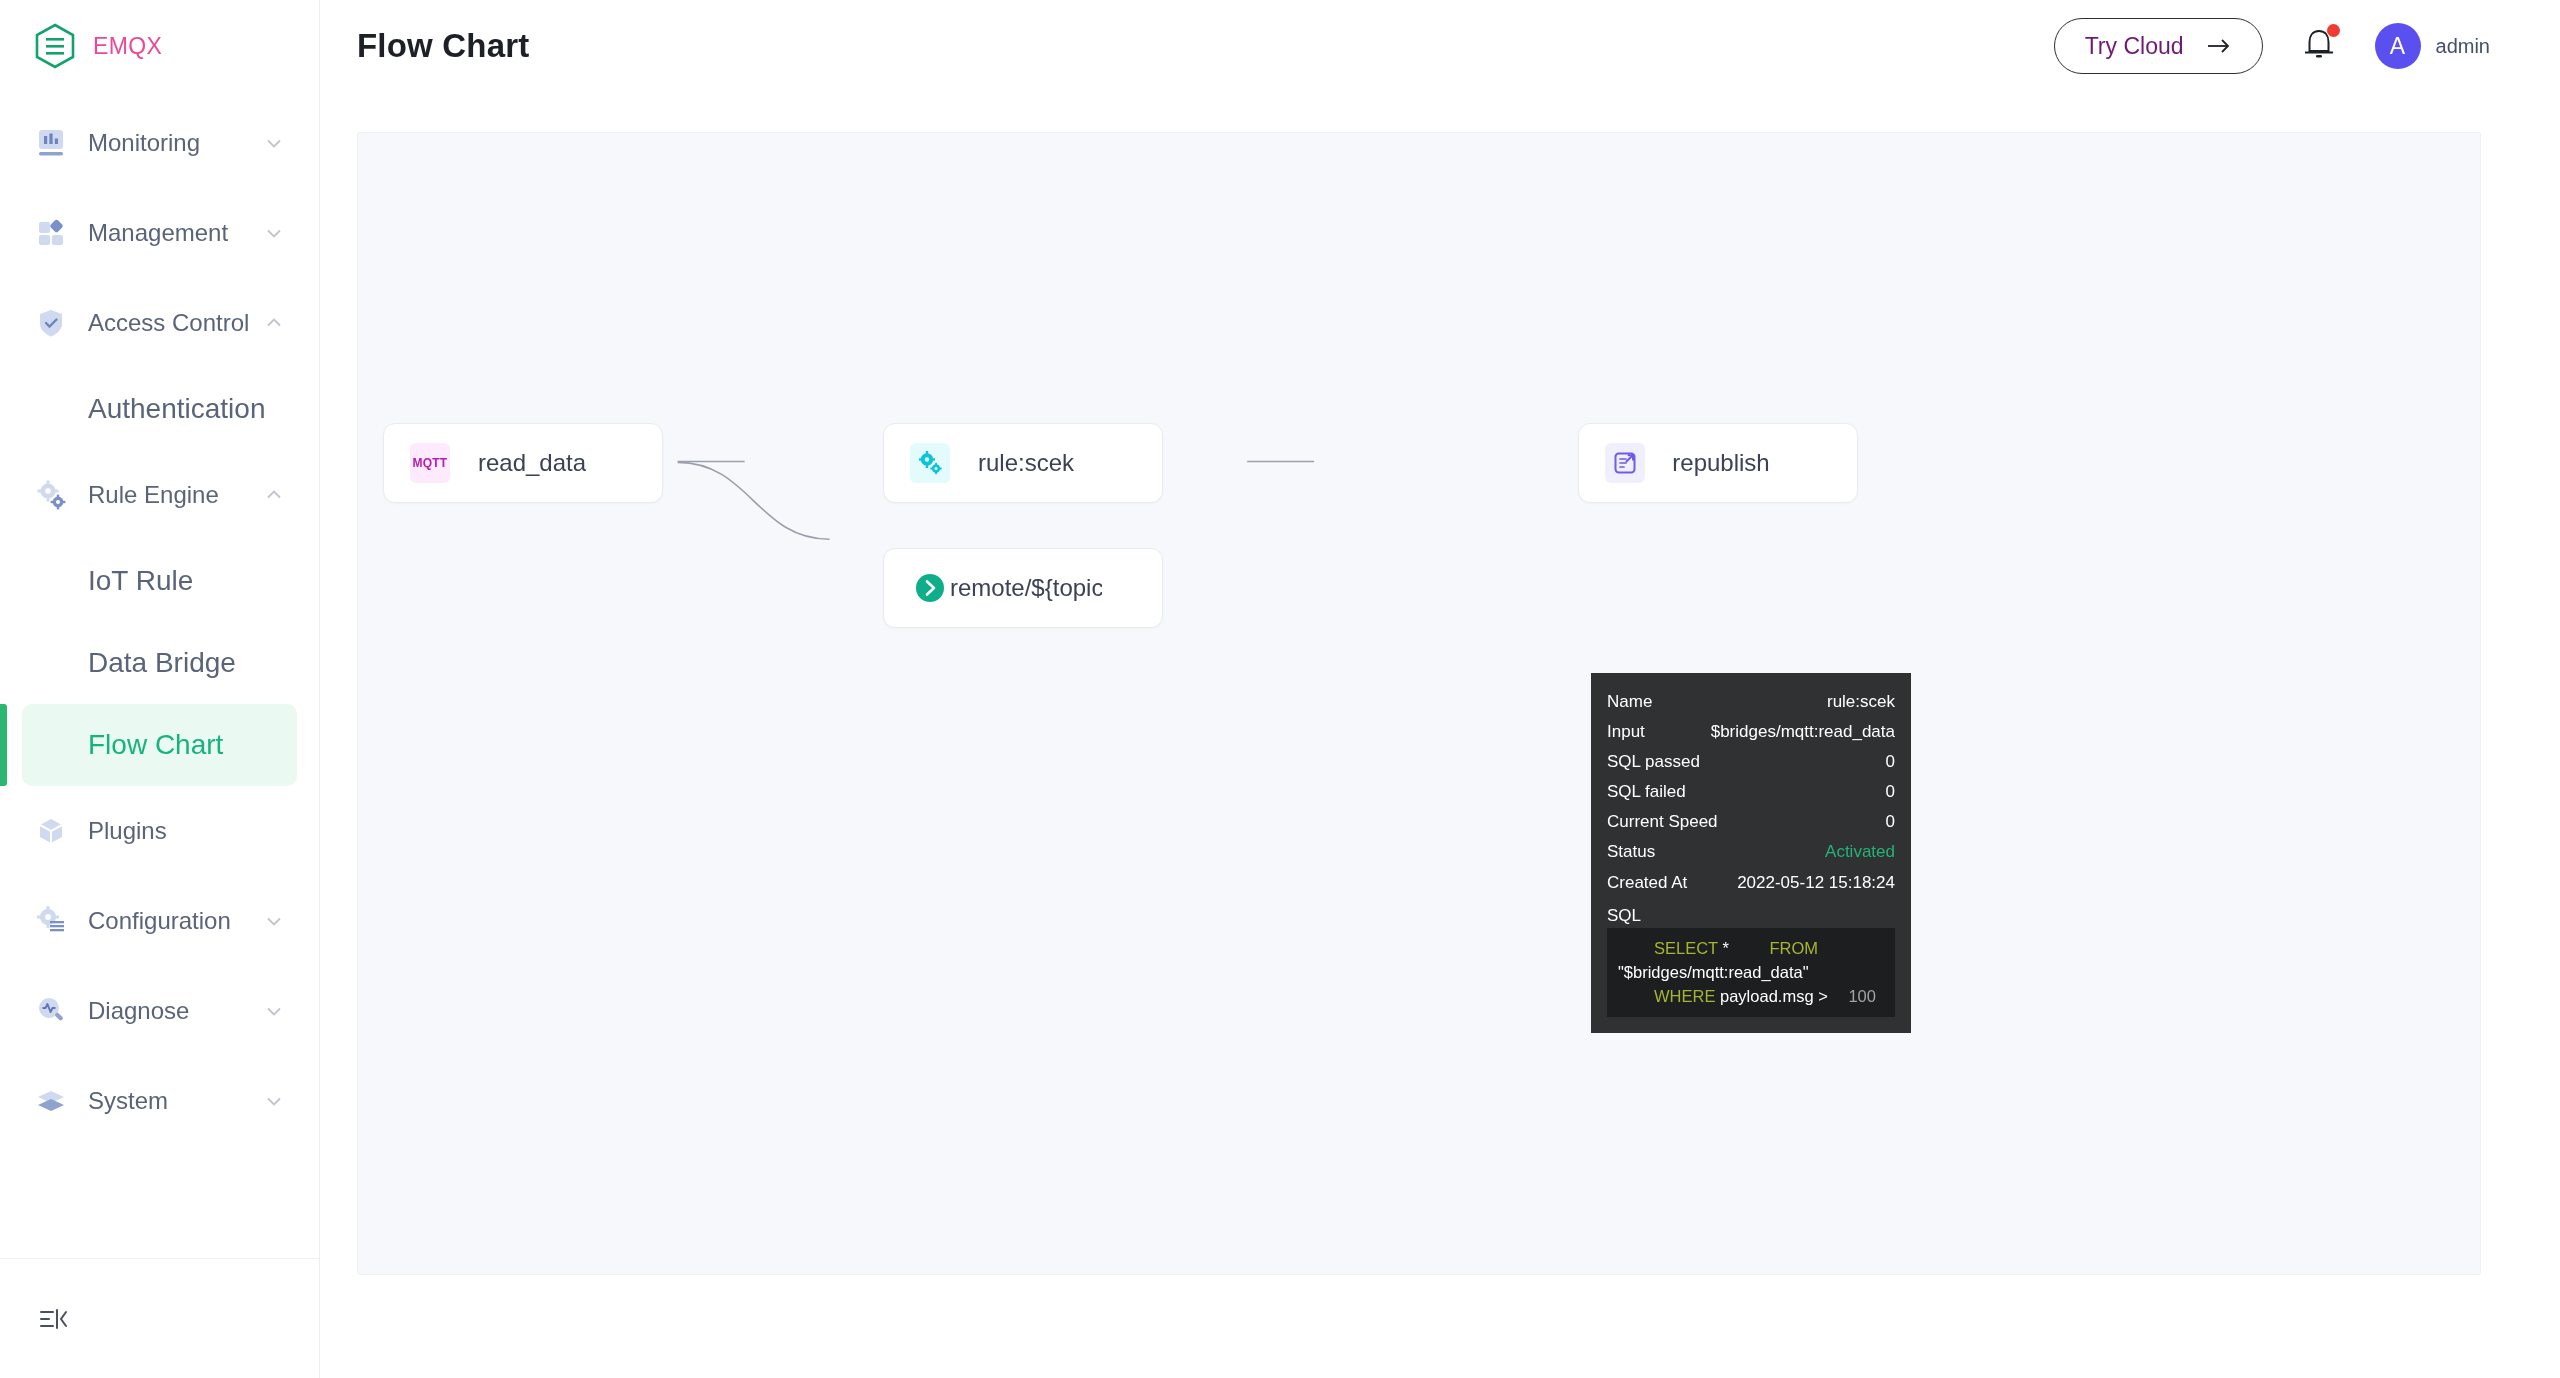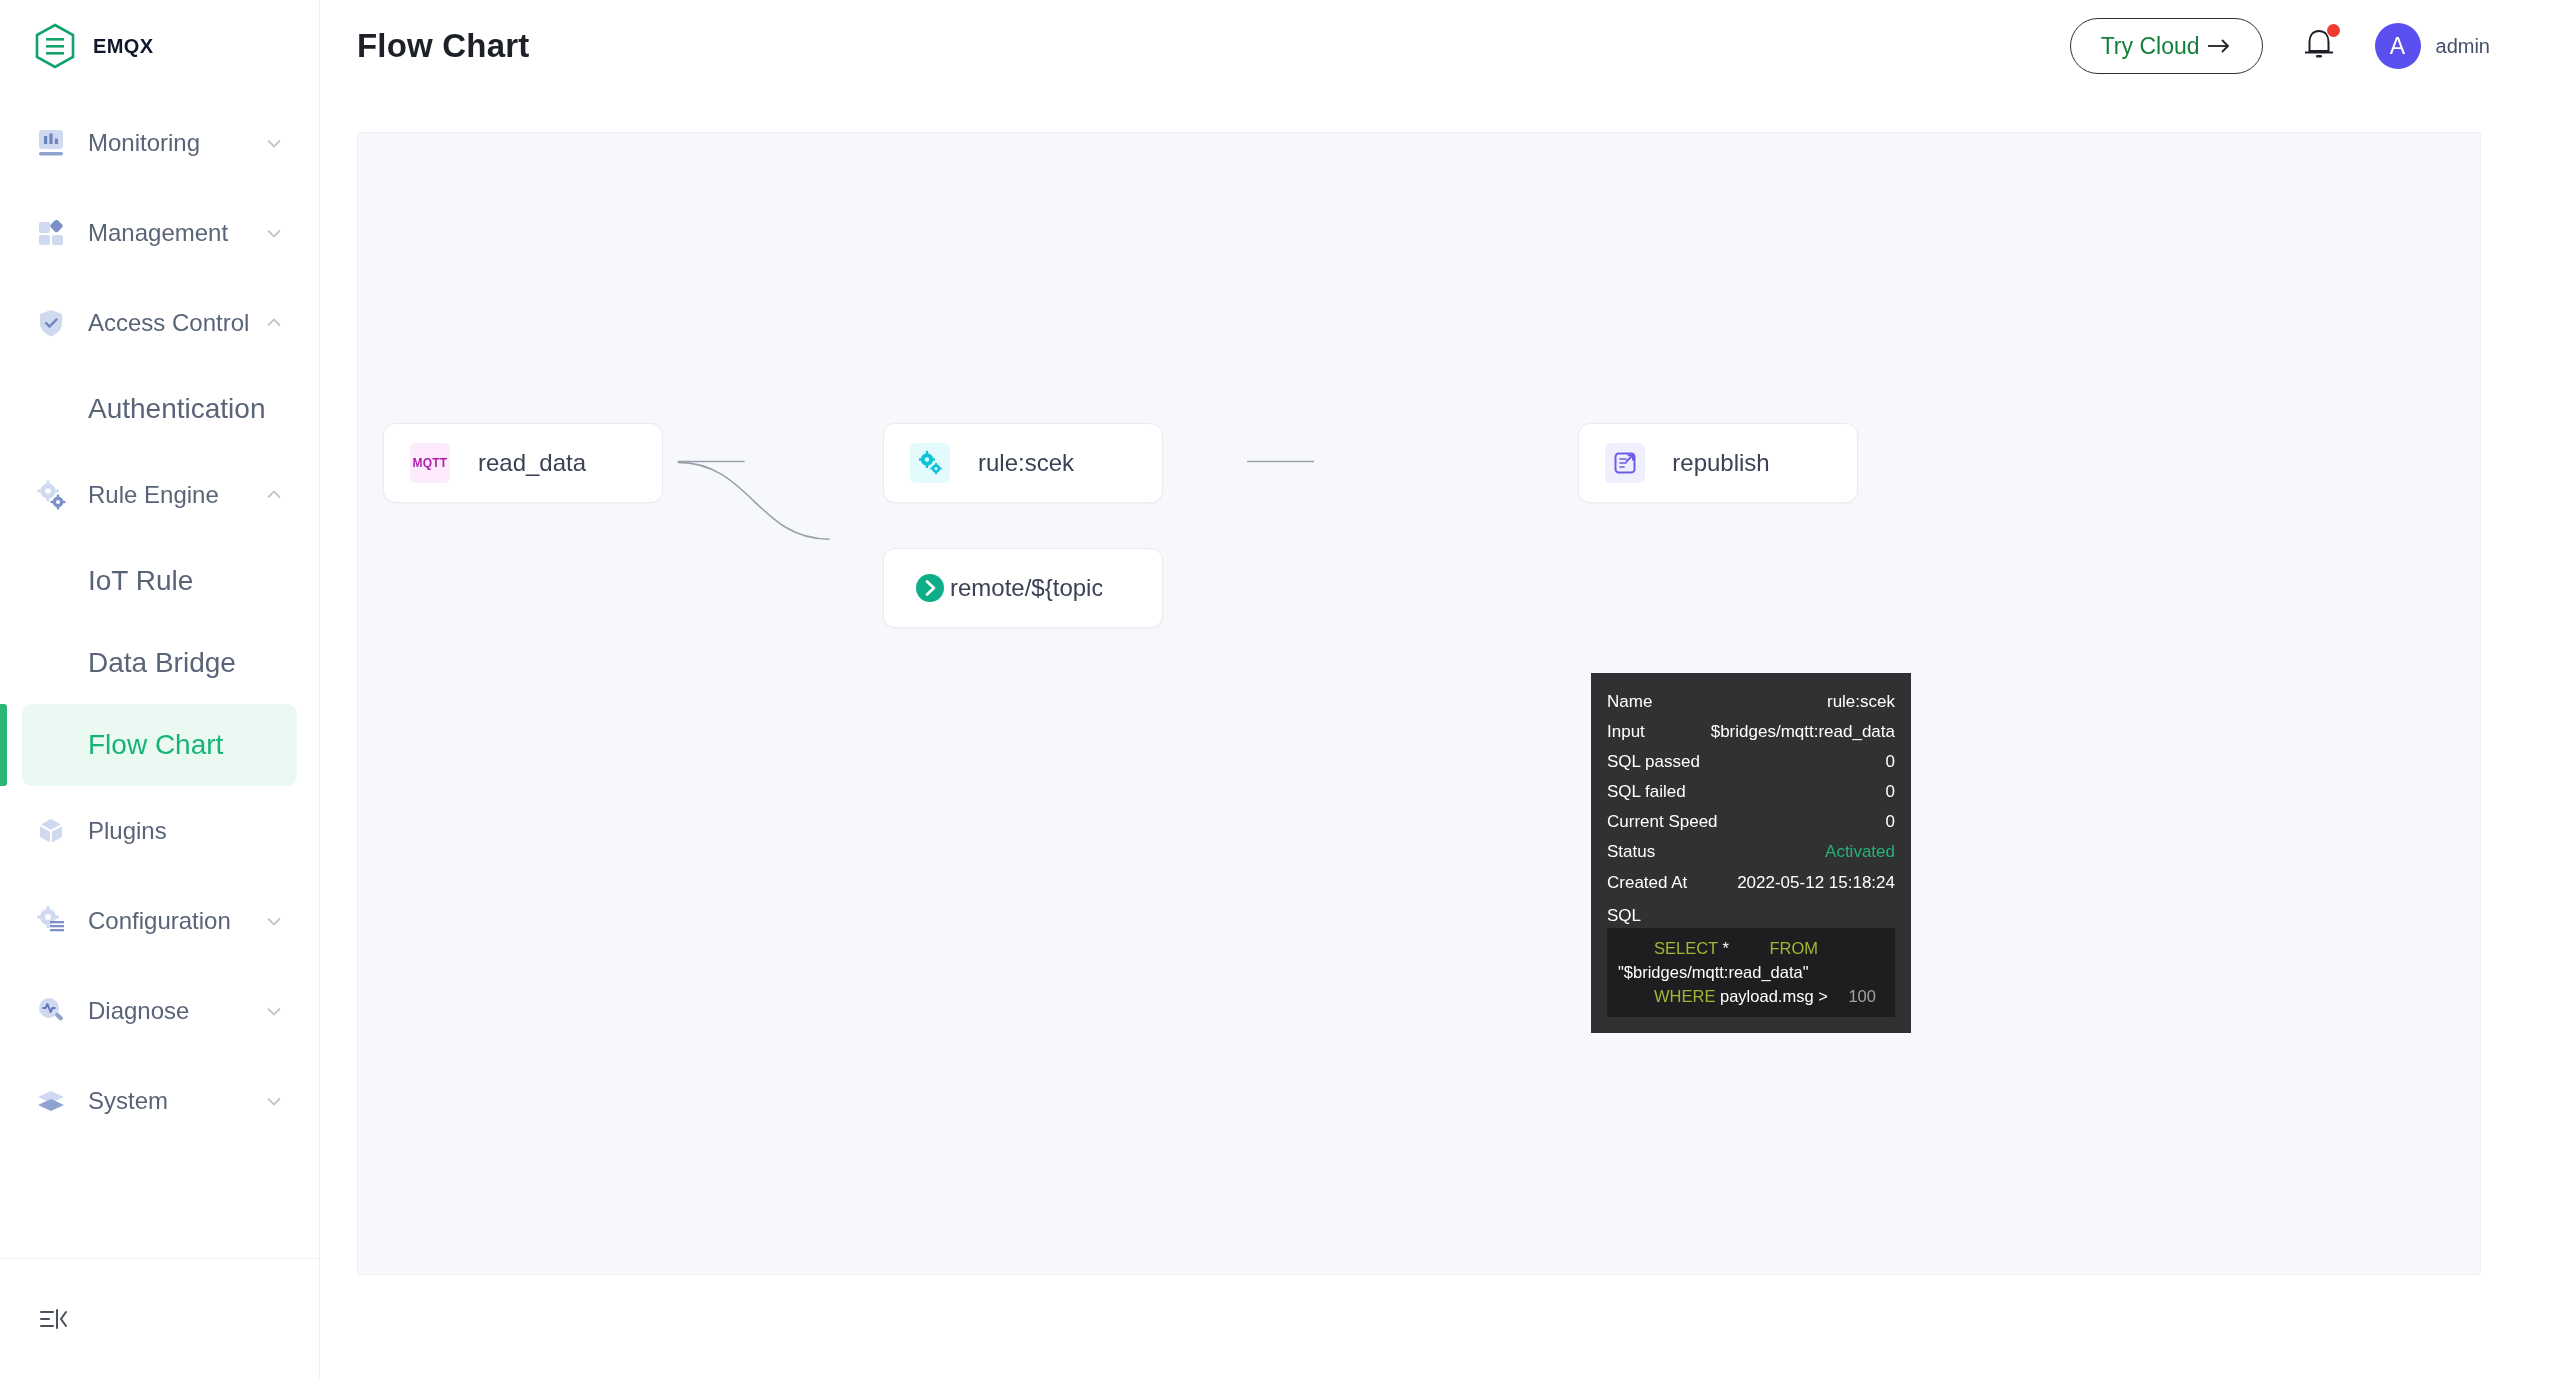--- a/index.html
+++ b/index.html
@@ -17,21 +17,21 @@
     background: #ffffff;
     border-right: 1px solid #eceef2;
     position: relative;
     flex: 0 0 320px;
   }
   .brand {
     height: 92px; display: flex; align-items: center; padding-left: 34px; gap: 17px;
   }
   .brand-logo { width: 42px; height: 46px; flex: 0 0 42px; }
   .brand-name {
-    font-size: 20px; font-weight: bold; color: #0f172a; letter-spacing: .4px;
+    font-size: 23px; font-weight: normal; color: #ec4899; letter-spacing: .4px;
   }
   .nav { padding-top: 6px; }
   .nav-group-item {
     height: 90px; display: flex; align-items: center; padding: 0 34px 0 34px;
     cursor: pointer; position: relative;
   }
   .nav-ico { width: 34px; height: 34px; flex: 0 0 34px; margin-right: 20px; }
   .nav-label { font-size: 24px; color: #5a6478; flex: 1; white-space: nowrap; }
   .chev { width: 22px; height: 22px; flex: 0 0 22px; opacity: .55; }
   .nav-sub-item {
@@ -55,22 +55,22 @@
   
   .main { flex: 1; position: relative; height: 1378px; background: #fff; }
   .topbar {
     height: 92px; display: flex; align-items: center; padding: 0 70px 0 37px;
     background: #fff;
   }
   .page-title { font-size: 33px; font-weight: bold; color: #1d2026; letter-spacing: .2px; }
   .topbar-right { margin-left: auto; display: flex; align-items: center; gap: 36px; }
   .try-cloud {
     height: 56px; border: 1.5px solid #2b2f36; border-radius: 28px;
-    display: flex; align-items: center; gap: 6px; padding: 0 30px;
-    font-size: 23px; color: #15803d; background: #fff; cursor: pointer;
+    display: flex; align-items: center; gap: 22px; padding: 0 30px;
+    font-size: 23px; color: #701a75; background: #fff; cursor: pointer;
   }
   .bell-wrap { position: relative; width: 40px; height: 44px; cursor: pointer; }
   .bell-dot {
     position: absolute; right: -1px; top: 0px; width: 13px; height: 13px;
     border-radius: 50%; background: #ef3b32;
   }
   .avatar {
     width: 46px; height: 46px; border-radius: 50%; background: #5a50f0;
     color: #fff; font-size: 23px; display: flex; align-items: center; justify-content: center;
   }

